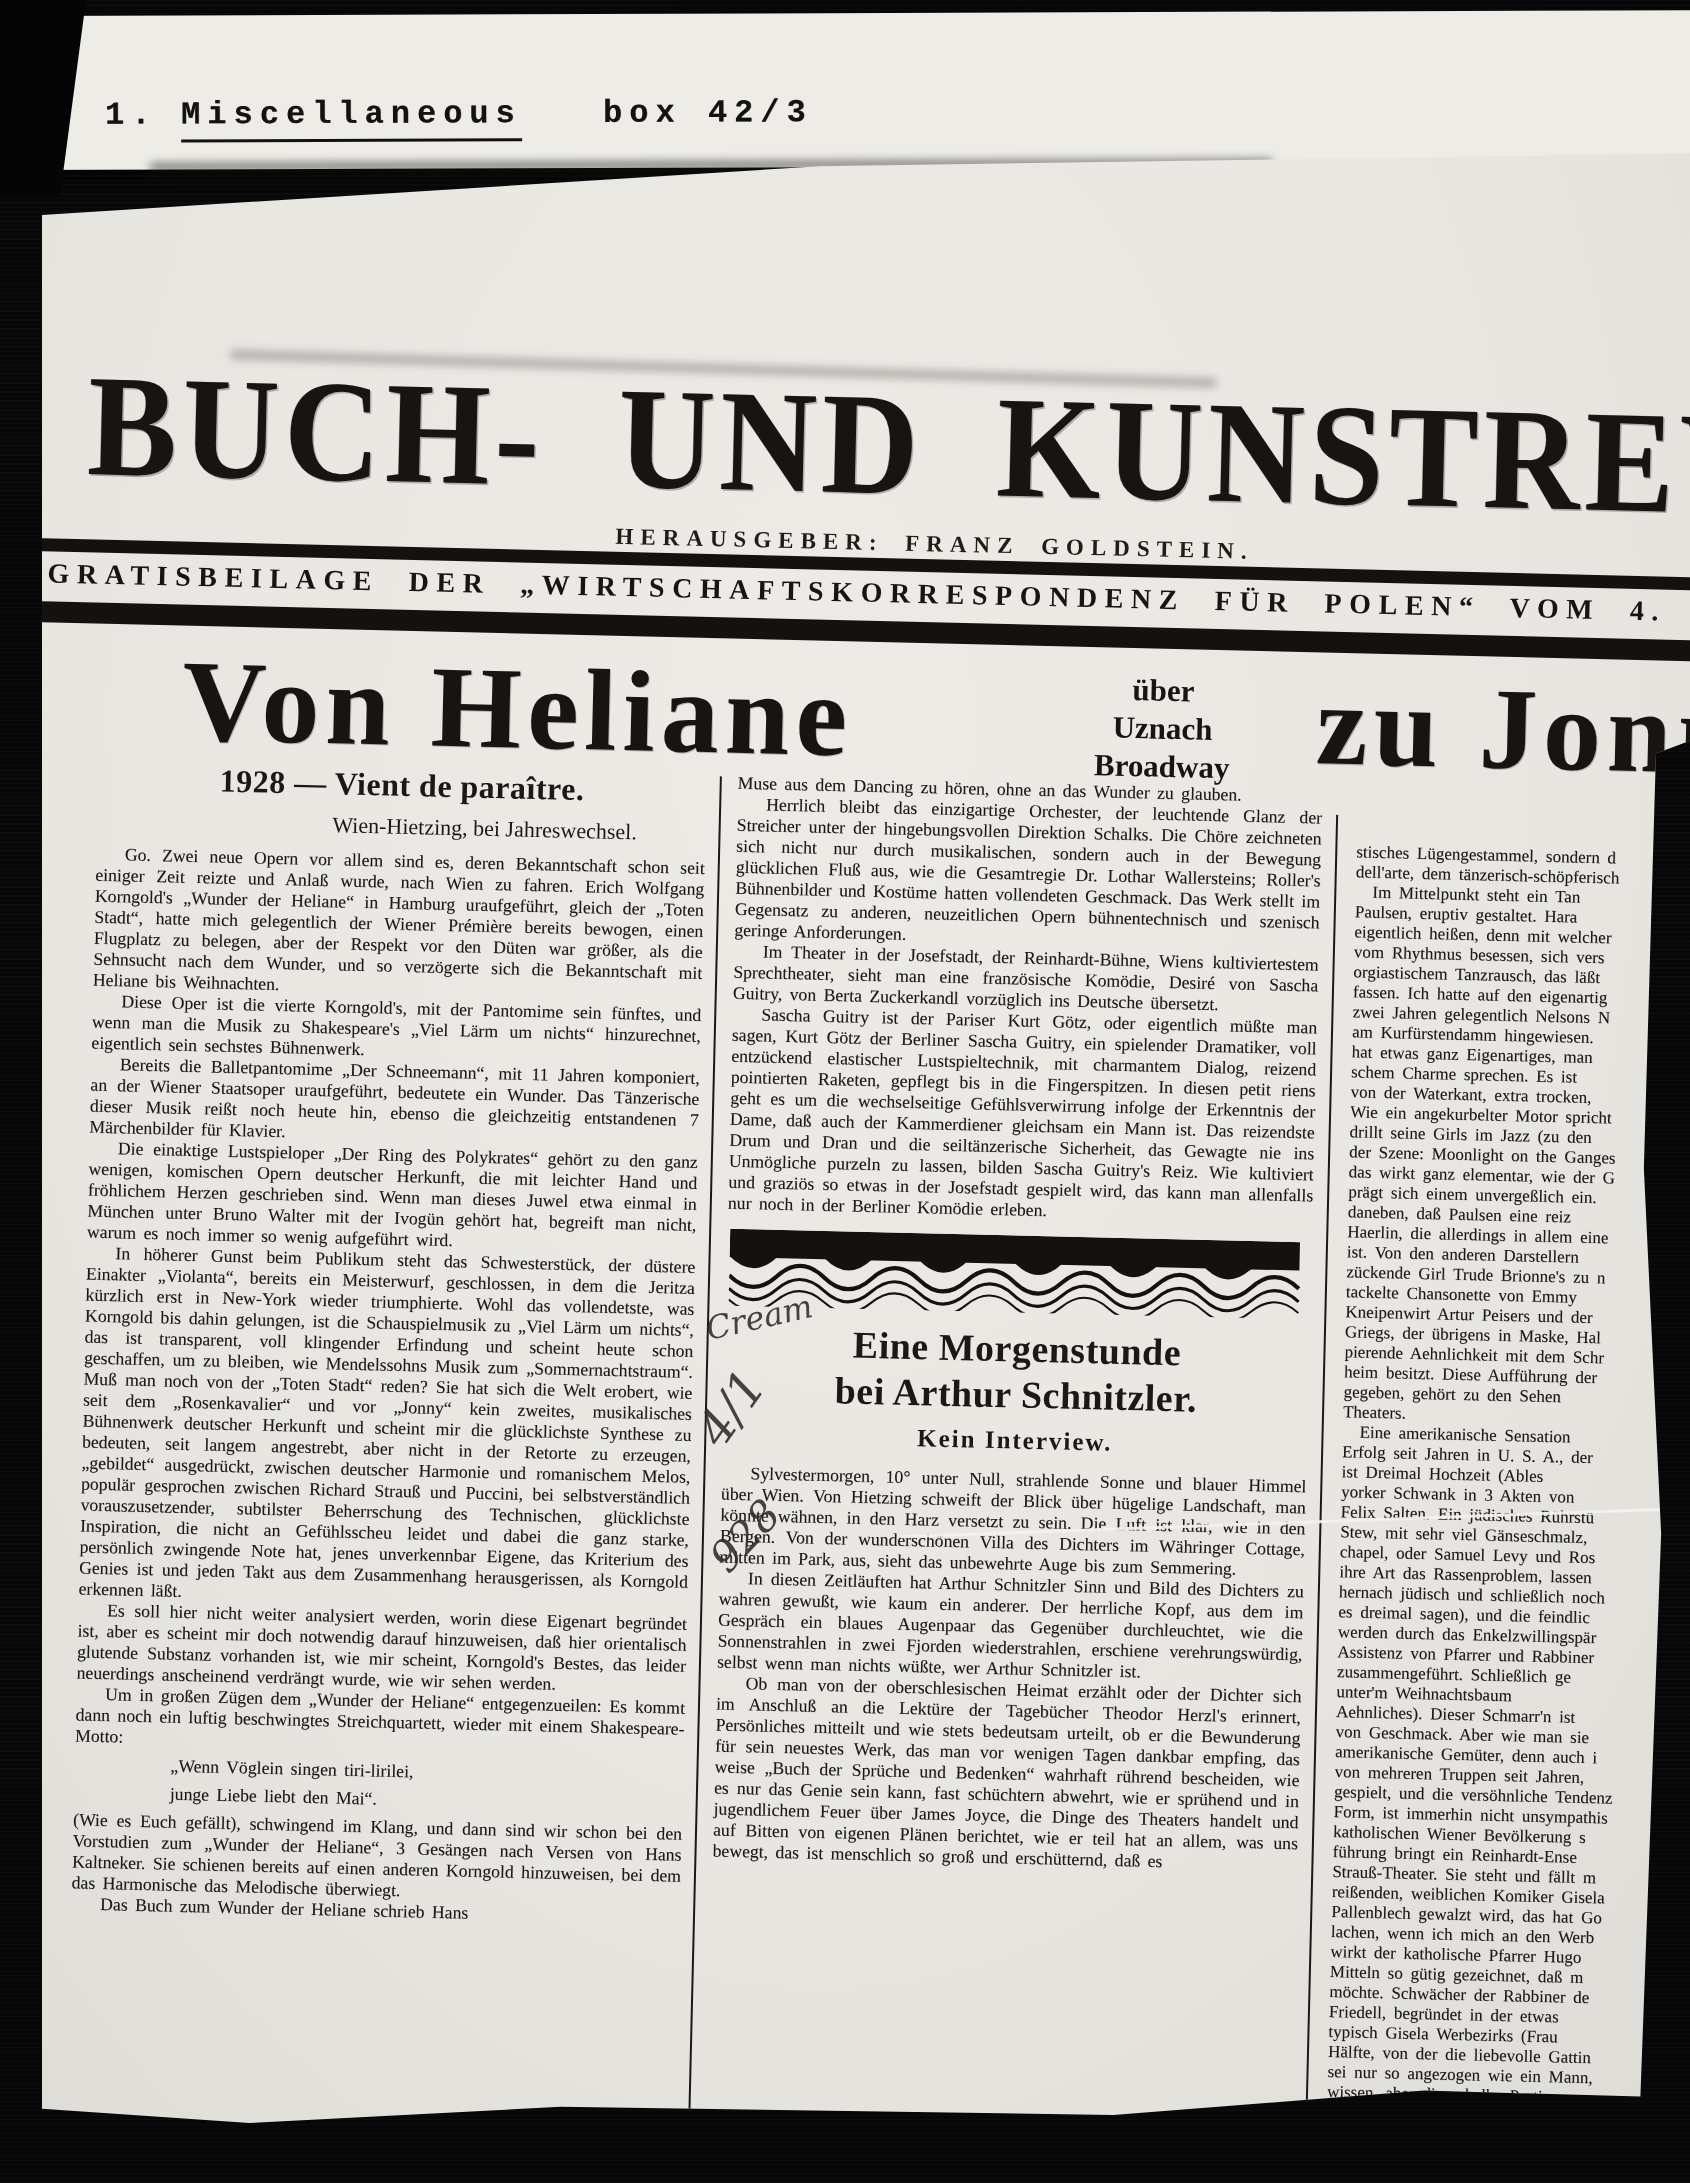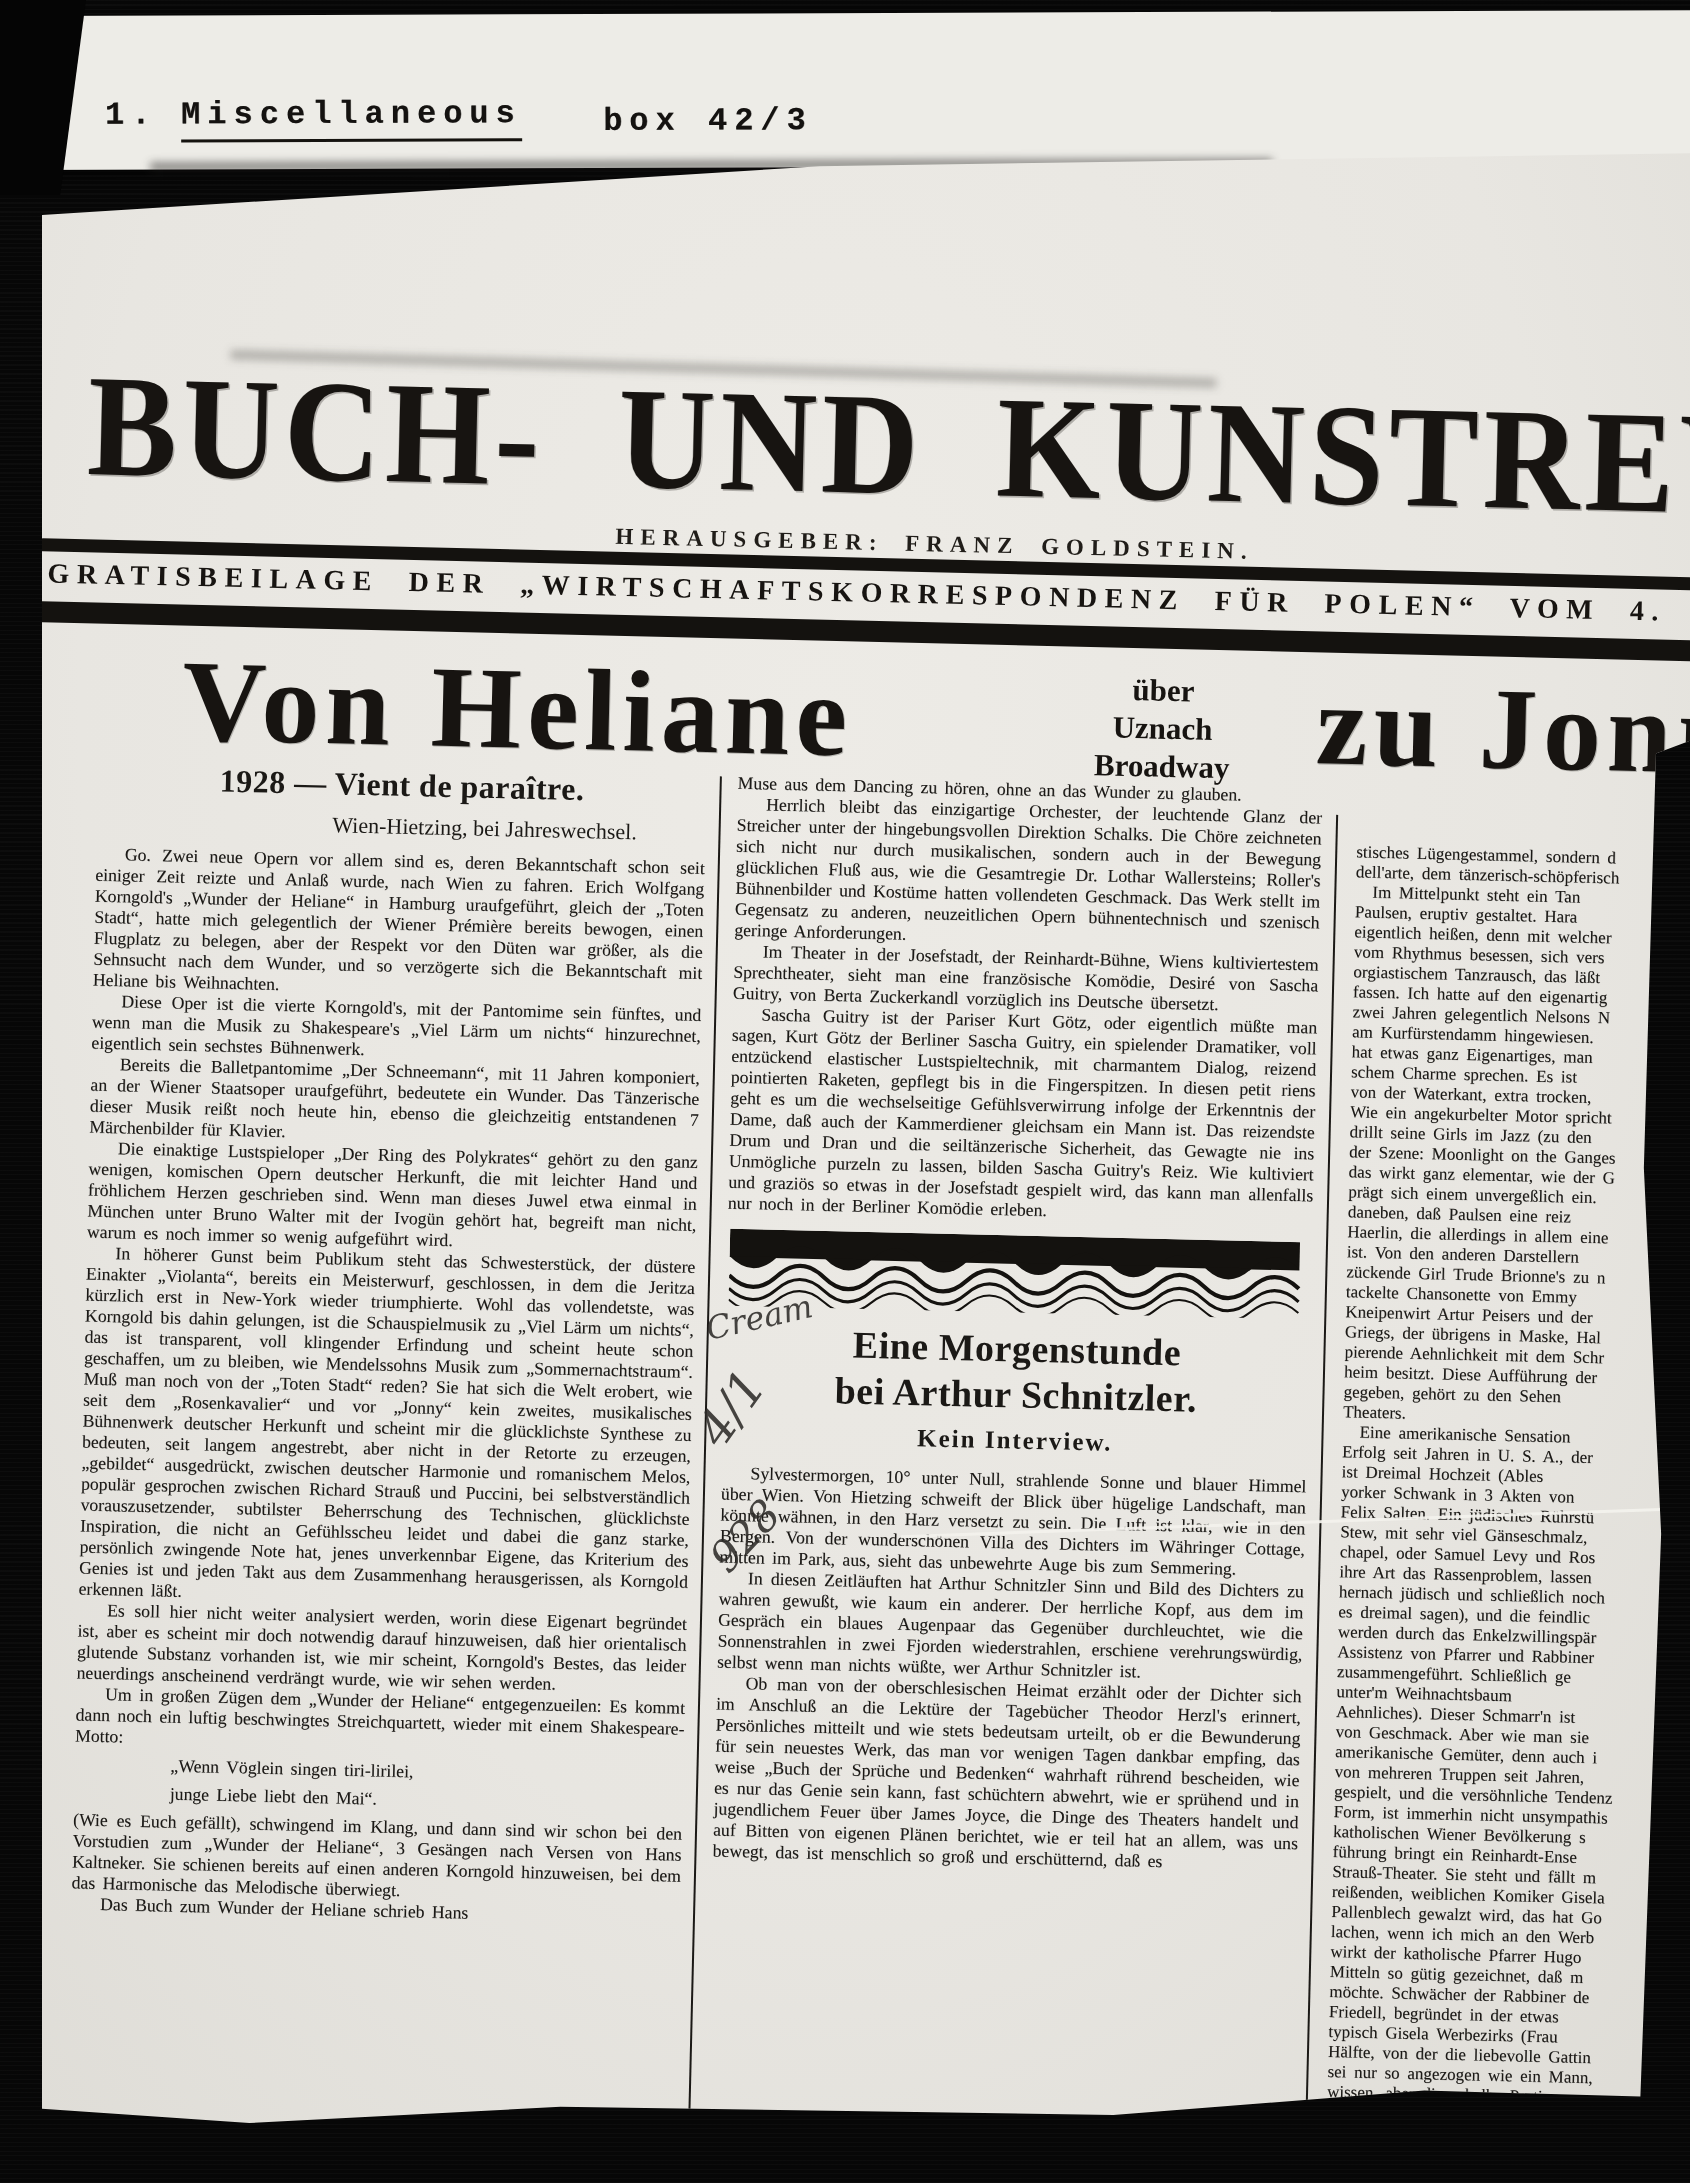--- a/index.html
+++ b/index.html
@@ -11,21 +11,21 @@
   
   .strip{position:absolute;left:29px;top:13px;width:1698px;height:154px;background:#edece7;
          transform:rotate(-.2deg);box-shadow:0 5px 11px rgba(0,0,0,.6);}
   .strip::after{content:"";position:absolute;left:121px;right:455px;bottom:-2px;height:9px;
          background:rgba(30,28,25,.5);filter:blur(4px);}
   .typed{position:absolute;top:81px;font-family:"Liberation Mono","DejaVu Sans Mono",monospace;
          font-weight:bold;font-size:32px;color:#141210;letter-spacing:7px;white-space:nowrap;
          text-shadow:0.5px 0 0 rgba(20,18,16,.5);}
   .typed.idx{left:76px;}
   .typed.cat{left:152px;border-bottom:3.5px solid #15130f;padding-bottom:6px;}
-  .typed.box{left:574px;margin-top:8px;}
+  .typed.box{left:574px;}
   .black-corner{position:absolute;left:0;top:0;width:86px;height:195px;background:#050505;
          clip-path:polygon(0 0,100% 0,70% 100%,0 100%);z-index:5;}
   
   .paper-main{position:absolute;left:42px;top:152px;width:1728px;height:2032px;
          background:radial-gradient(ellipse at 45% 28%,#edebe6 0%,var(--paper) 55%,#dcdad4 100%);
          clip-path:polygon(0 3.1%,45% .7%,100% 0,100% 27.5%,93.4% 29.6%,92.7% 50%,93.7% 68%,
                            92.5% 95.7%,80% 95.4%,62% 96.6%,30% 96.2%,12% 97%,0 96.3%);}
   .content{position:absolute;inset:0;transform:rotate(1.35deg);transform-origin:76px 61px;
          color:var(--ink);font-family:"Liberation Serif","DejaVu Serif",serif;}
   .smudge{position:absolute;left:192px;top:198px;width:986px;height:9px;

